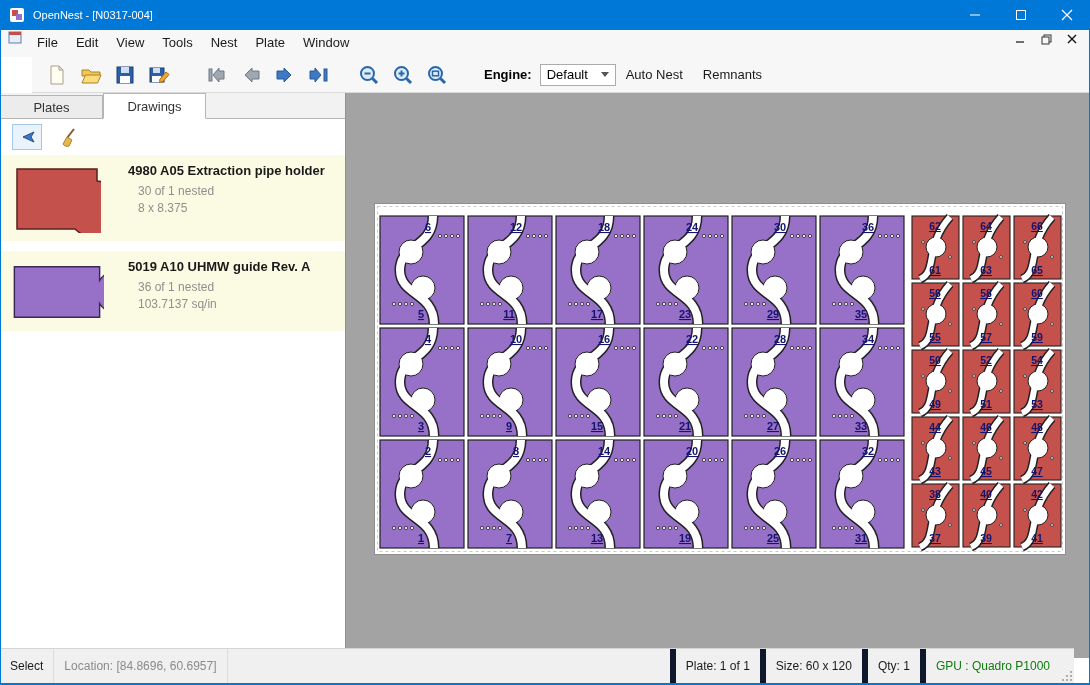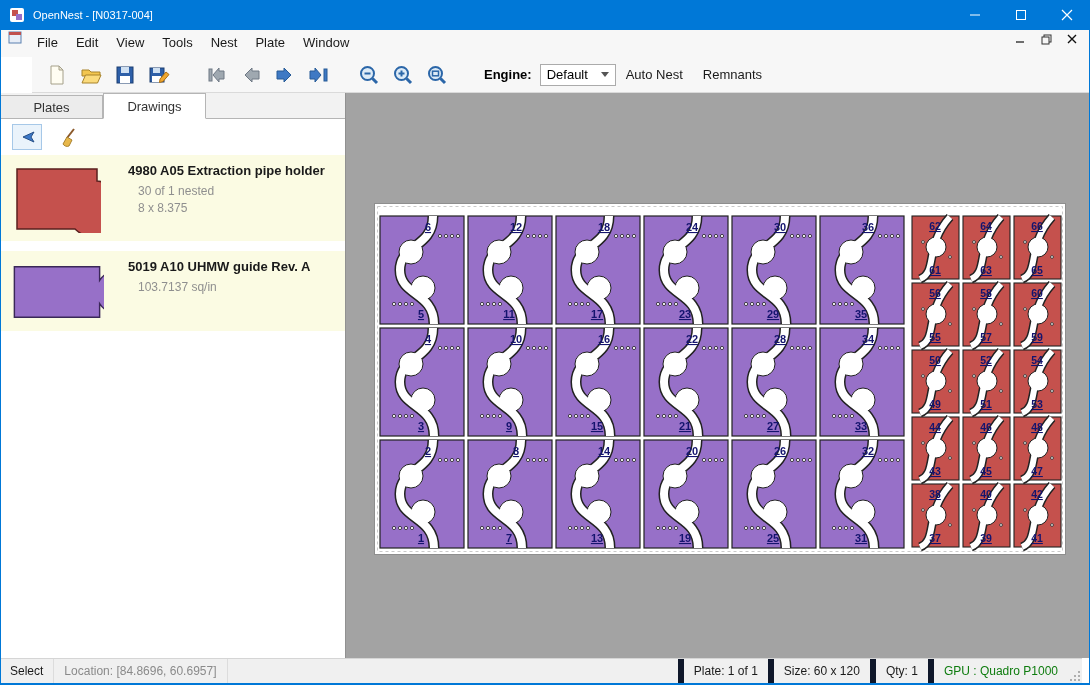--- a/index.html
+++ b/index.html
@@ -61,21 +61,21 @@
                   background:#FBFBE3; align-items:flex-start; }
   .thumb { width:94px; display:flex; justify-content:center; padding-top:4px; flex:none; }
   .meta .name { font-size:13px; font-weight:bold; color:#1a1a1a; margin:2px 0 5px; }
   .meta .sub  { font-size:12px; color:#8F8F8F; line-height:17px;margin-left:10px; }
 
   .canvas { flex:1; background:#A3A3A3; position:relative; overflow:hidden; }
   .plate { position:absolute; left:28px; top:110px; width:692px; height:352px;
            background:#FFFFFF; border:1px solid #8E8E8E; }
 
   
-  .statusbar { position:absolute; left:0; right:8px; bottom:2px; height:25px; background:#F0F0F0;
+  .statusbar { position:absolute; left:0; right:16px; bottom:2px; height:35px; background:#F0F0F0;
                border-top:1px solid #D5D5D5; display:flex; align-items:stretch; font-size:12px;
                color:#1a1a1a; }
   .sb-cell { display:flex; align-items:center; padding:0 10px; border-right:1px solid #DCDCDC; }
   .sb-location { color:#8A8A8A; }
   .sb-right { margin-left:auto; display:flex; }
   .sb-right .sb-cell { border-right:none; border-left:6px solid #0f172a; }
   .sb-gpu { color:#0E7C0E; }
   .grip { width:14px; display:flex; align-items:flex-end; justify-content:flex-end; padding:2px; }
 
   .edge-bottom { position:absolute; left:0; right:0; bottom:0; height:2px; background:#0078D7; }
@@ -278,20 +278,21 @@
       </div>
 
       <div class="drawing-item">
         <div class="thumb">
           <svg width="94" height="62" viewBox="0 0 96 64">
             <path d="M4,6 L92,6 L92,20 A22 22 0 1 1 92,44 L92,58 L4,58 Z" stroke="#3A2758" stroke-width="1.5" fill="#9770C8"></path>
           </svg>
         </div>
         <div class="meta">
           <div class="name">5019 A10 UHMW guide Rev. A</div>
+          <div class="sub">36 of 1 nested</div>
           <div class="sub">103.7137 sq/in</div>
         </div>
       </div>
 
     </div>
   </div>
 
   <div class="canvas">
     <div class="plate">
       <svg width="690" height="350" viewBox="0 0 690 350">

